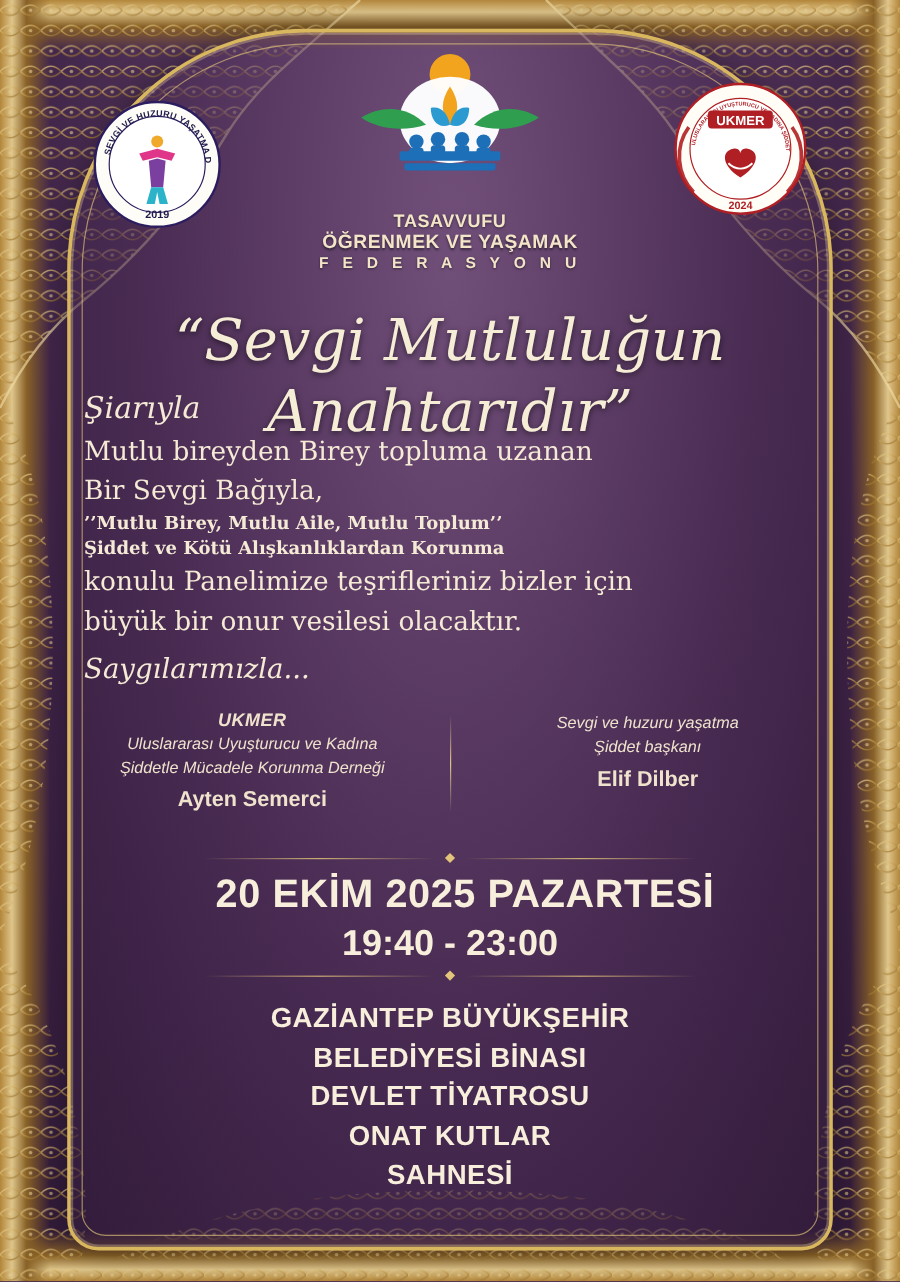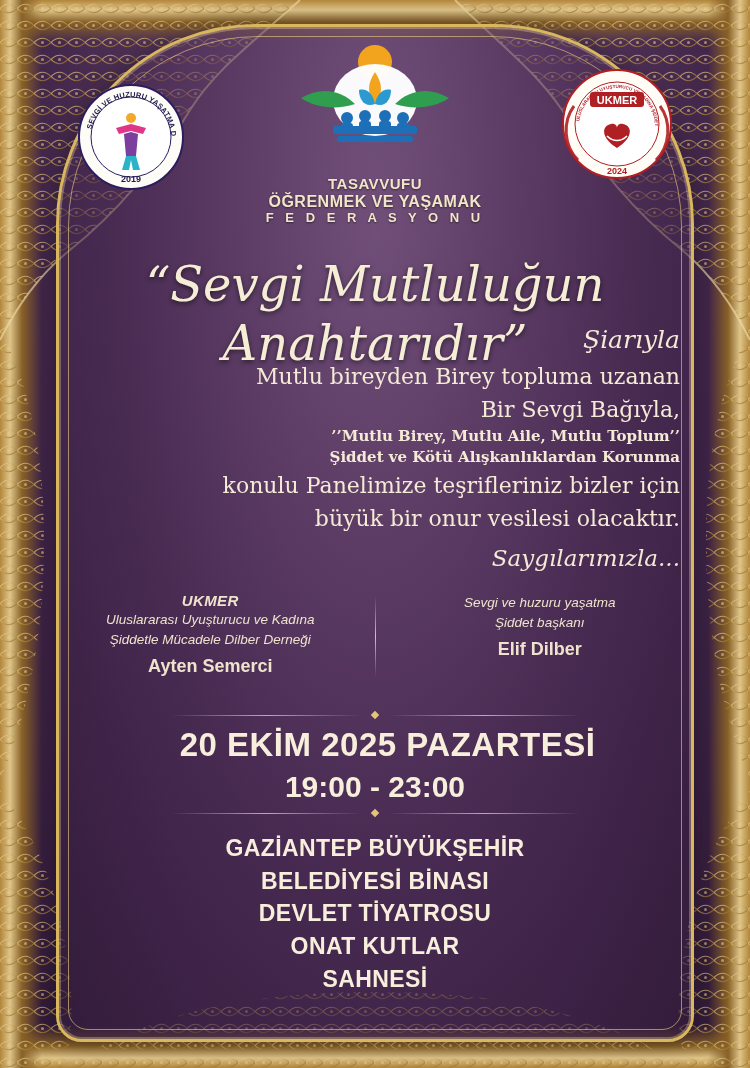--- a/index.html
+++ b/index.html
@@ -78,21 +78,21 @@
     font-family:"DejaVu Serif", serif;
     font-style:italic;
     font-size:48px;
     line-height:1.22;
     text-shadow:0 2px 5px rgba(0,0,0,.55);
     margin-top:37px;
   }
 
   .body-block{
     position:absolute;left:70px;right:70px;top:325px;
-    text-align:right;
+    text-align:left;
     color:#f4ead6;
     font-family:"DejaVu Serif", serif;
   }
   .siariyla{font-style:italic;font-size:25px;margin-bottom:6px;}
   .line{font-size:22px;line-height:1.5;}
   .strong{font-weight:bold;font-size:15px;line-height:1.42;}
   .saygi{font-style:italic;font-weight:normal;font-size:23px;margin-top:10px;}
 
   
   .signatures{
@@ -255,40 +255,40 @@
       <div class="strong">Şiddet ve Kötü Alışkanlıklardan Korunma</div>
       <div class="line">konulu Panelimize teşrifleriniz bizler için</div>
       <div class="line">büyük bir onur vesilesi olacaktır.</div>
       <div class="saygi">Saygılarımızla...</div>
     </div>
 
     <div class="signatures">
       <div class="sig">
         <div class="org">UKMER</div>
         <div class="desc">Uluslararası Uyuşturucu ve Kadına</div>
-        <div class="desc">Şiddetle Mücadele Dilber Derneği</div>
+        <div class="desc">Şiddetle Mücadele Korunma Derneği</div>
         <div class="person">Ayten Semerci</div>
       </div>
       <div class="sig-div"></div>
       <div class="sig">
         <div class="desc">Sevgi ve huzuru yaşatma</div>
         <div class="desc">Şiddet başkanı</div>
         <div class="person">Elif Dilber</div>
       </div>
     </div>
 
     <div class="divider div-1">
       <span class="bar"></span>
       <span class="dot"></span>
       <span class="bar"></span>
     </div>
 
     <div class="date-block">
       <div class="date-main">20 EKİM 2025 PAZARTESİ</div>
-      <div class="date-time">19:00 - 23:00</div>
+      <div class="date-time">19:40 - 23:00</div>
     </div>
 
     <div class="divider div-2">
       <span class="bar"></span>
       <span class="dot"></span>
       <span class="bar"></span>
     </div>
 
     <div class="venue">
       <div>GAZİANTEP BÜYÜKŞEHİR</div>

